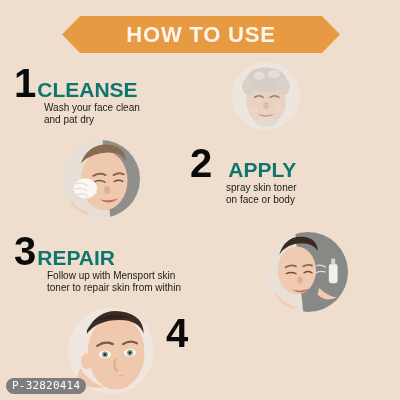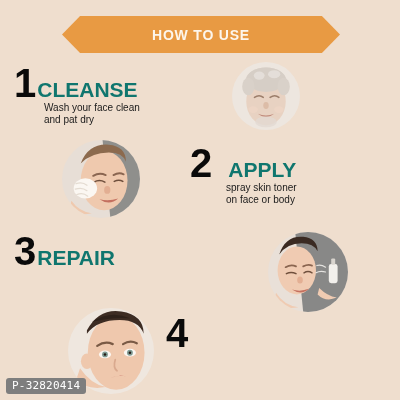--- a/index.html
+++ b/index.html
@@ -29,21 +29,21 @@
     height: 37px;
     background: #E89A43;
     -webkit-clip-path: polygon(0% 50%, 6.5% 0%, 93.5% 0%, 100% 50%, 93.5% 100%, 6.5% 100%);
     clip-path: polygon(0% 50%, 6.5% 0%, 93.5% 0%, 100% 50%, 93.5% 100%, 6.5% 100%);
     display: flex;
     align-items: center;
     justify-content: center;
   }
   .banner-title {
     color: #FDF6EC;
-    font-size: 14px;
+    font-size: 22px;
     font-weight: bold;
     letter-spacing: 0.8px;
     line-height: 1;
     white-space: nowrap;
   }
 
   
   .step {
     position: absolute;
   }
@@ -110,21 +110,21 @@
   
   .watermark {
     position: absolute;
     left: 6px;
     top: 378px;
     background: #7E7E7E;
     color: #FFFFFF;
     font-size: 11px;
     font-family: "DejaVu Sans Mono", monospace;
     padding: 2px 6px;
-    border-radius: 3px;
+    border-radius: 8px;
     letter-spacing: 0.2px;
     line-height: 1.1;
   }
 </style>
 </head>
 <body>
 
 <div class="page">
 
   <div class="banner">
@@ -147,20 +147,22 @@
     </div>
     <div class="step-desc">spray skin toner
 on face or body</div>
   </div>
 
   <div class="step" id="step-3">
     <div class="step-head">
       <span class="step-num">3</span>
       <span class="step-title tight">REPAIR</span>
     </div>
+    <div class="step-desc">Follow up with Mensport skin
+toner to repair skin from within</div>
   </div>
 
   <div class="step" id="step-4">
     <div class="step-head">
       <span class="step-num">4</span>
     </div>
   </div>
 
   <div class="photo" id="photo-cleanse">
     <svg viewBox="0 0 100 100" preserveAspectRatio="xMidYMid slice" aria-hidden="true">

